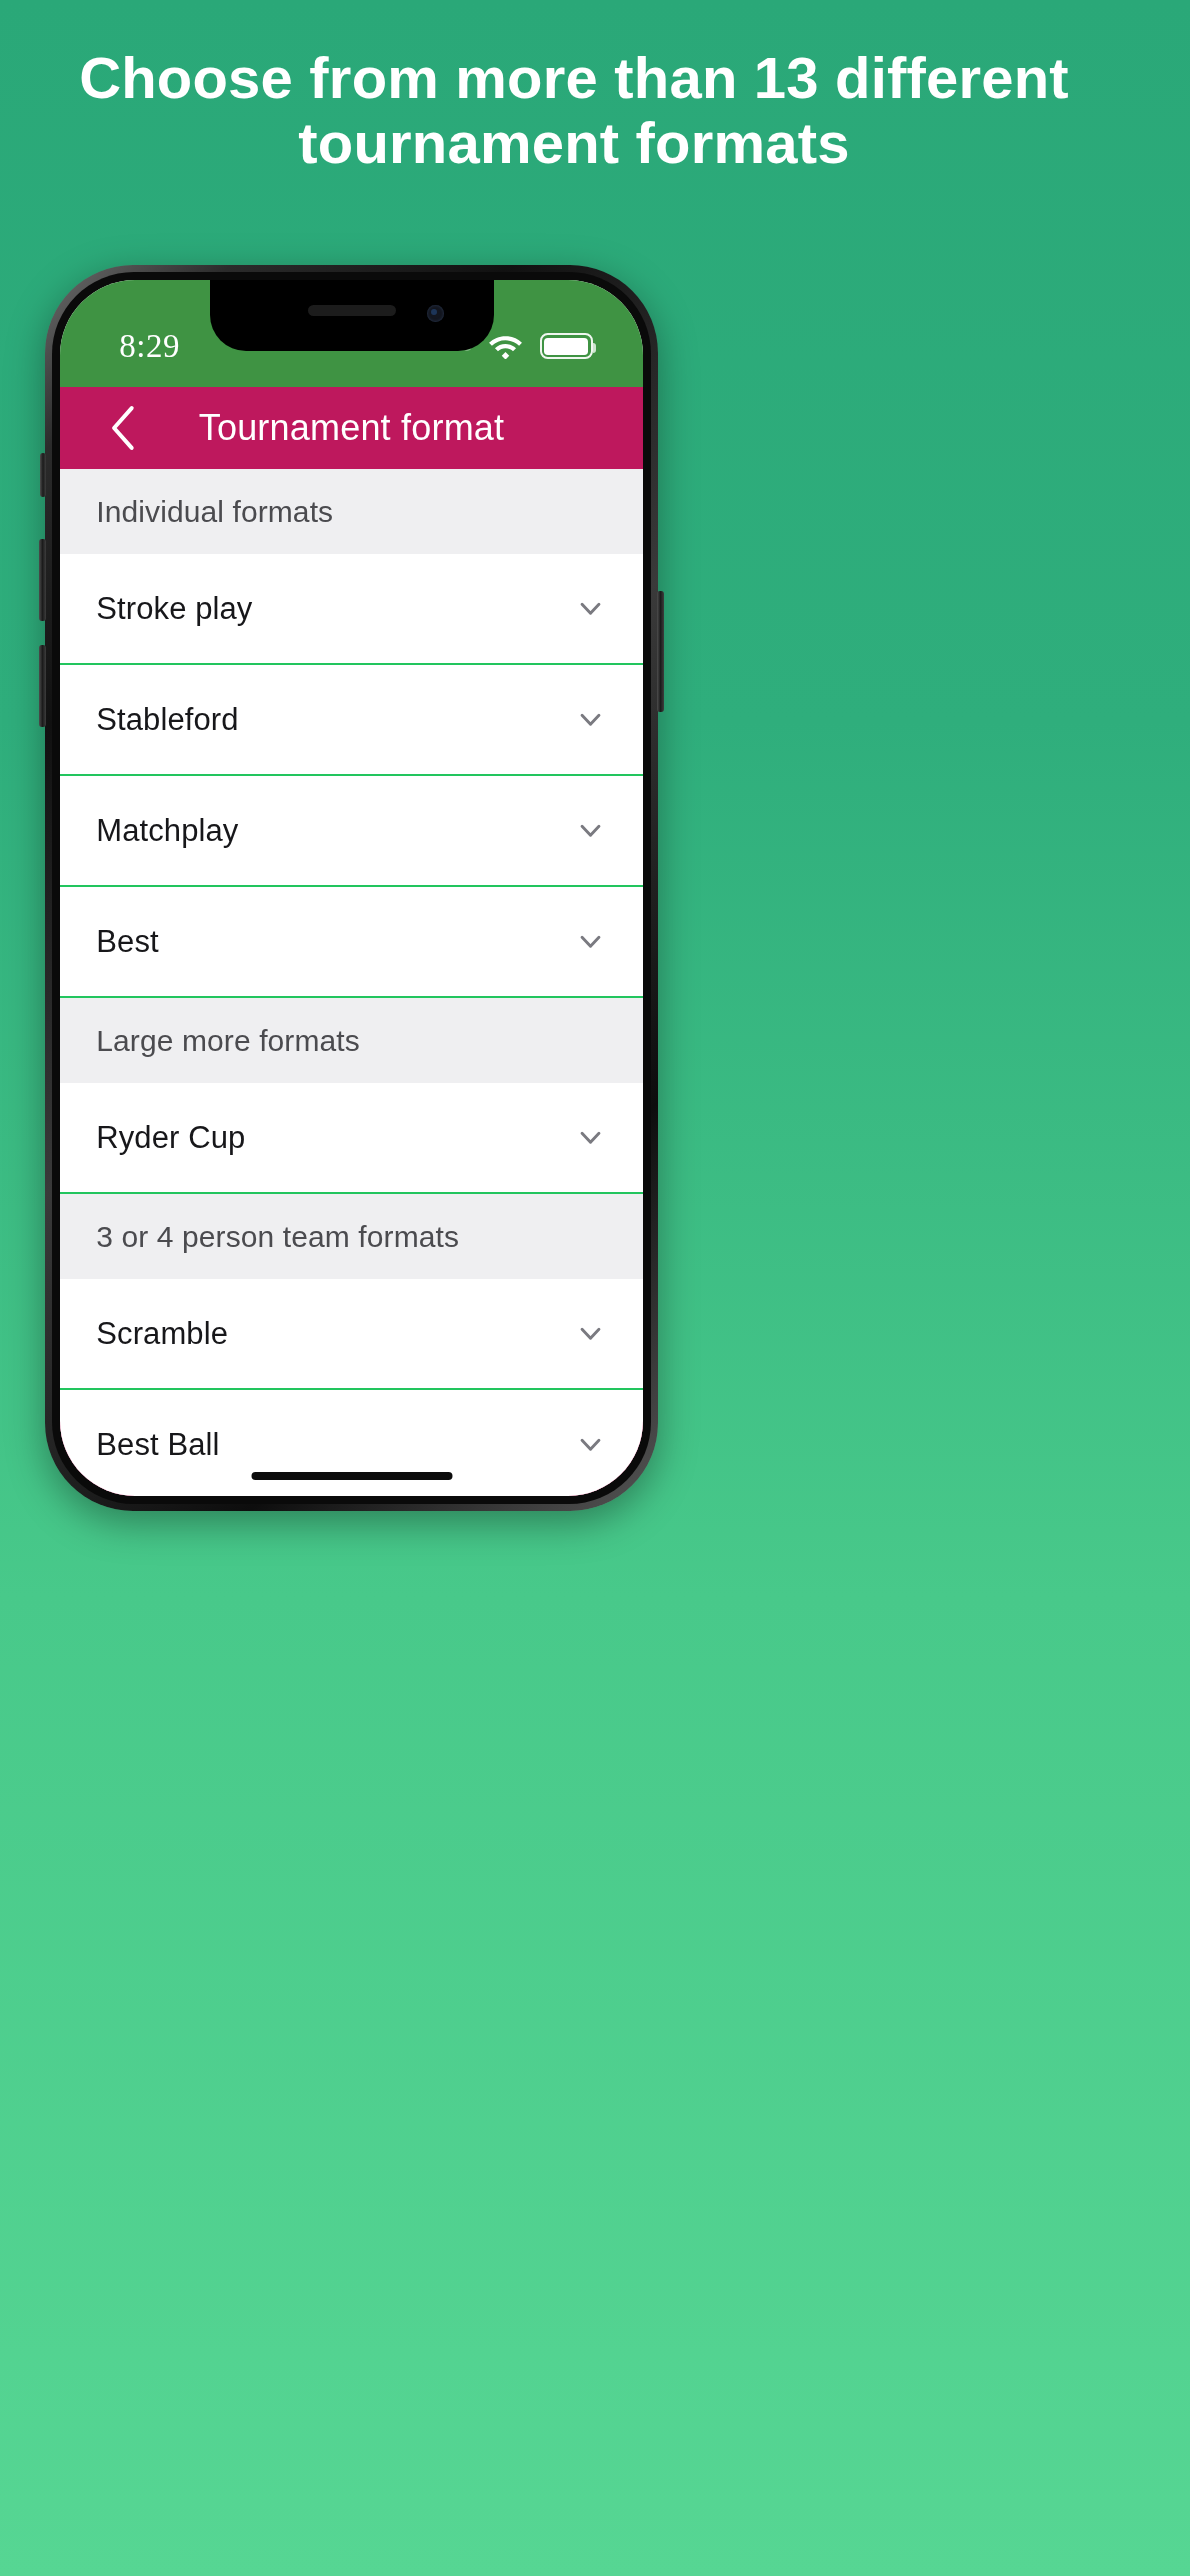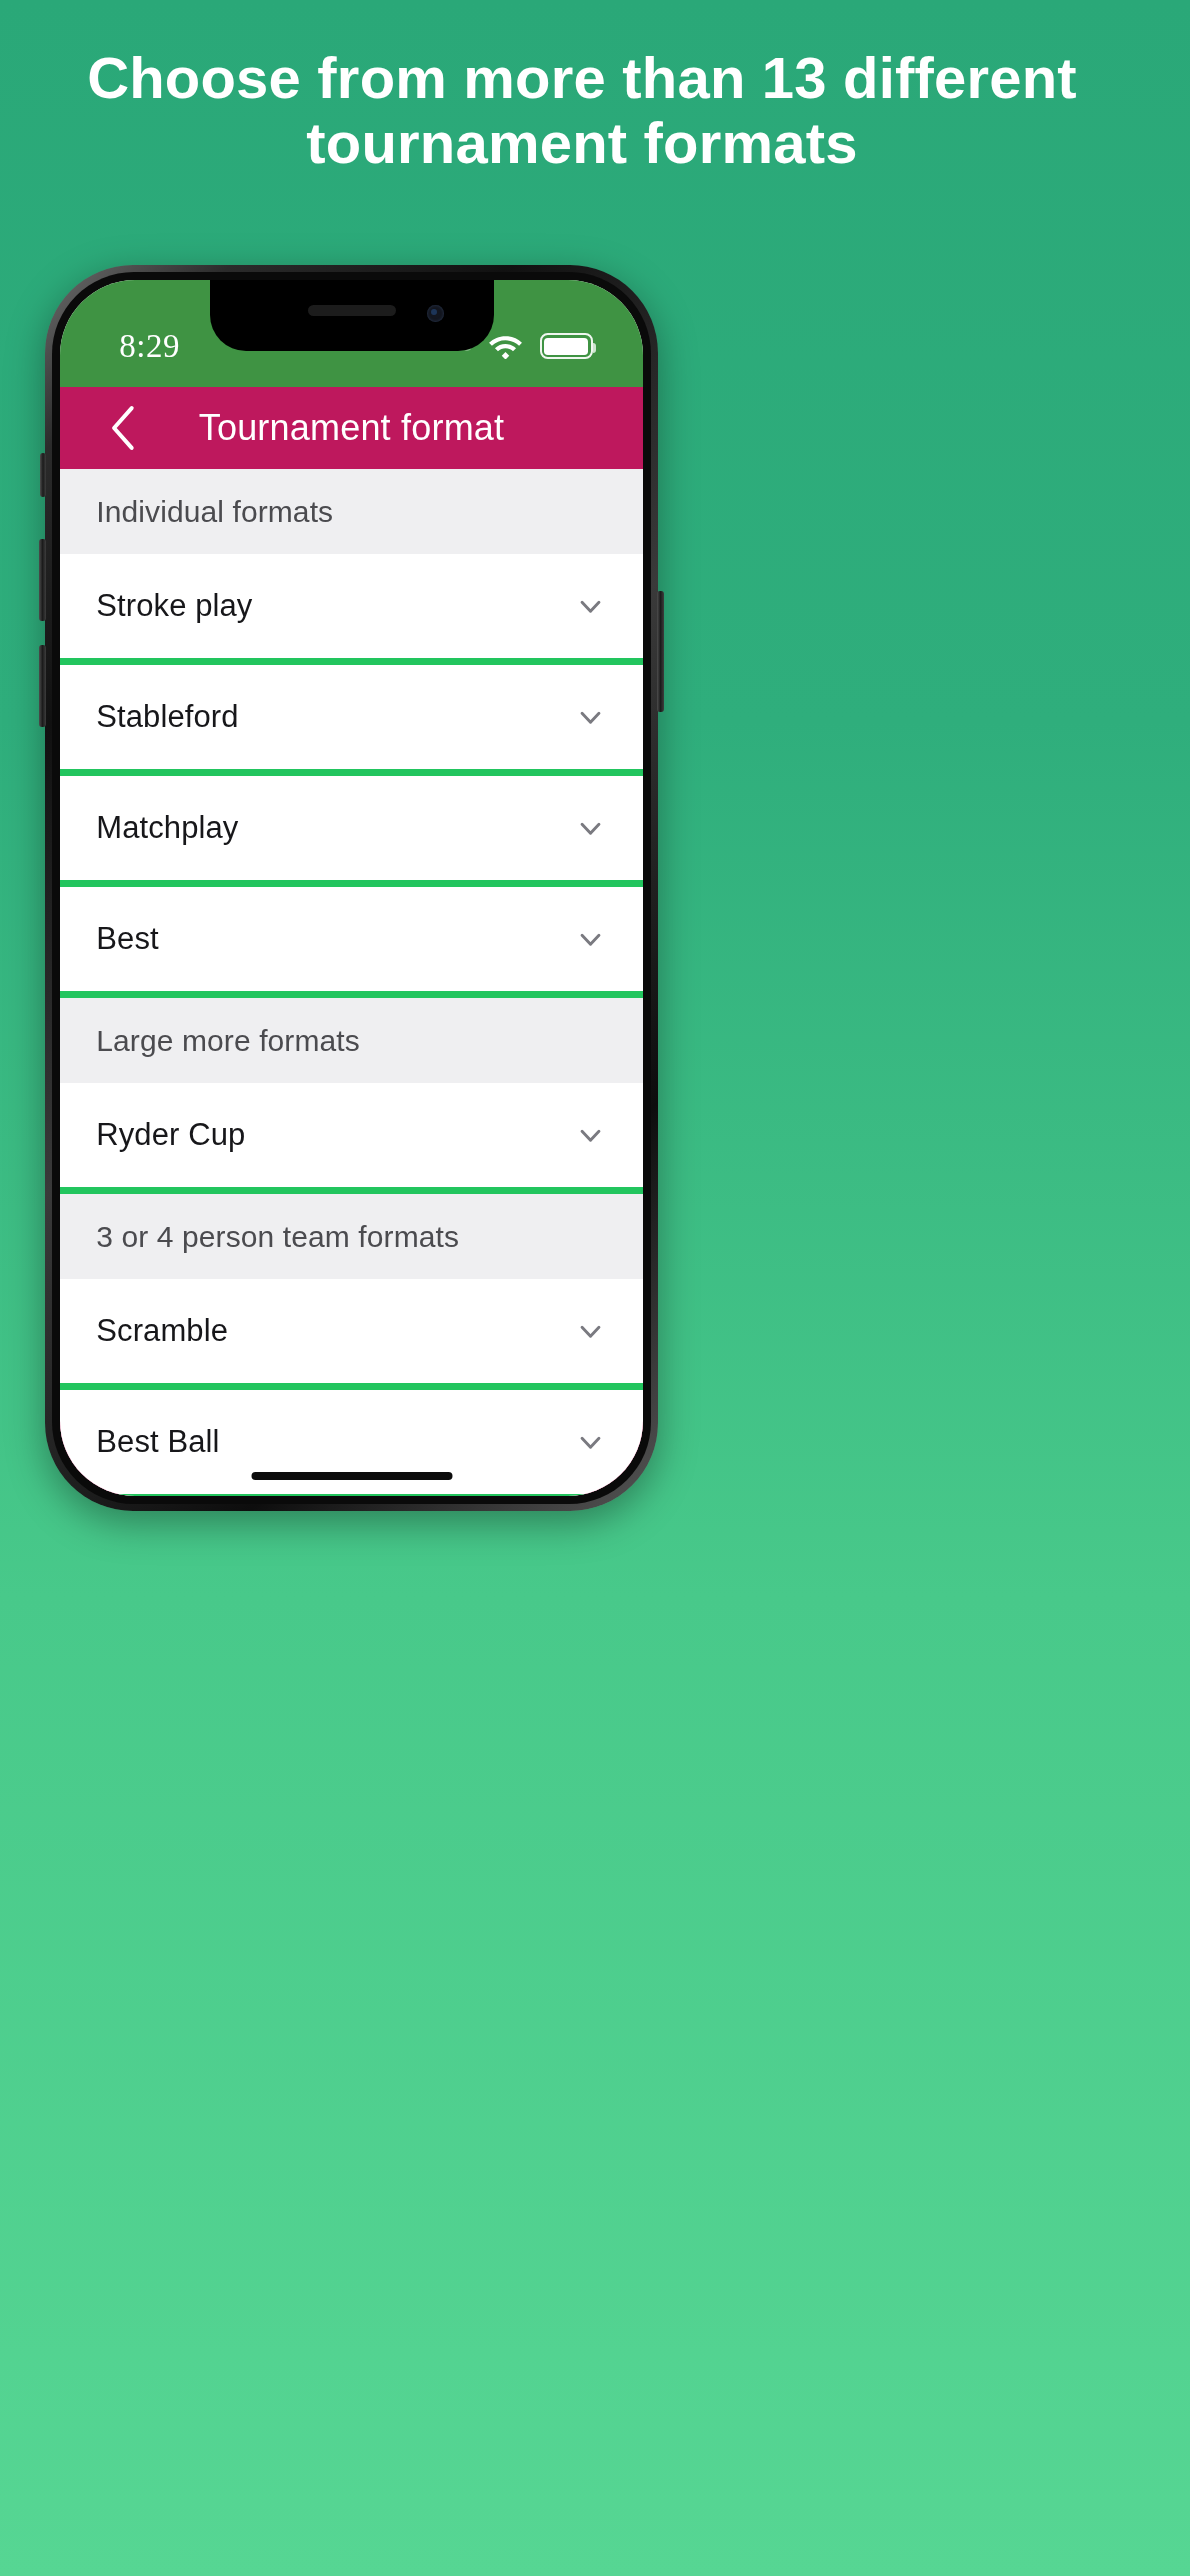--- a/index.html
+++ b/index.html
@@ -9,21 +9,21 @@
     font-family:"Liberation Sans", sans-serif;
   }
   body {
     background: linear-gradient(to bottom, #2aa878 0%, #2fae7c 28%, #48c98a 62%, #56d693 100%);
     position:relative;
   }
 
   
   .headline {
     position:absolute;
-    top:46px; left:8px; width:1148px;
+    top:46px; left:0; width:1148px;
     text-align:center;
     color:#ffffff;
     font-size:58px;
     line-height:1.12;
     font-weight:700;
     letter-spacing:0.2px;
     padding:0 67px;
   }
 
   
@@ -185,21 +185,21 @@
     color:#4b4b4f;
     letter-spacing:0.1px;
   }
   .row {
     height:111px;
     display:flex;
     align-items:center;
     justify-content:space-between;
     padding:0 38px 0 36px;
     background:#ffffff;
-    border-bottom:7px solid #22c55e;
+    border-bottom:2px solid #22c55e;
     cursor:pointer;
   }
   .row-label {
     font-size:31px;
     color:#17171a;
     letter-spacing:0.1px;
   }
   .chev {
     width:29px; height:29px;
     flex:0 0 auto;

